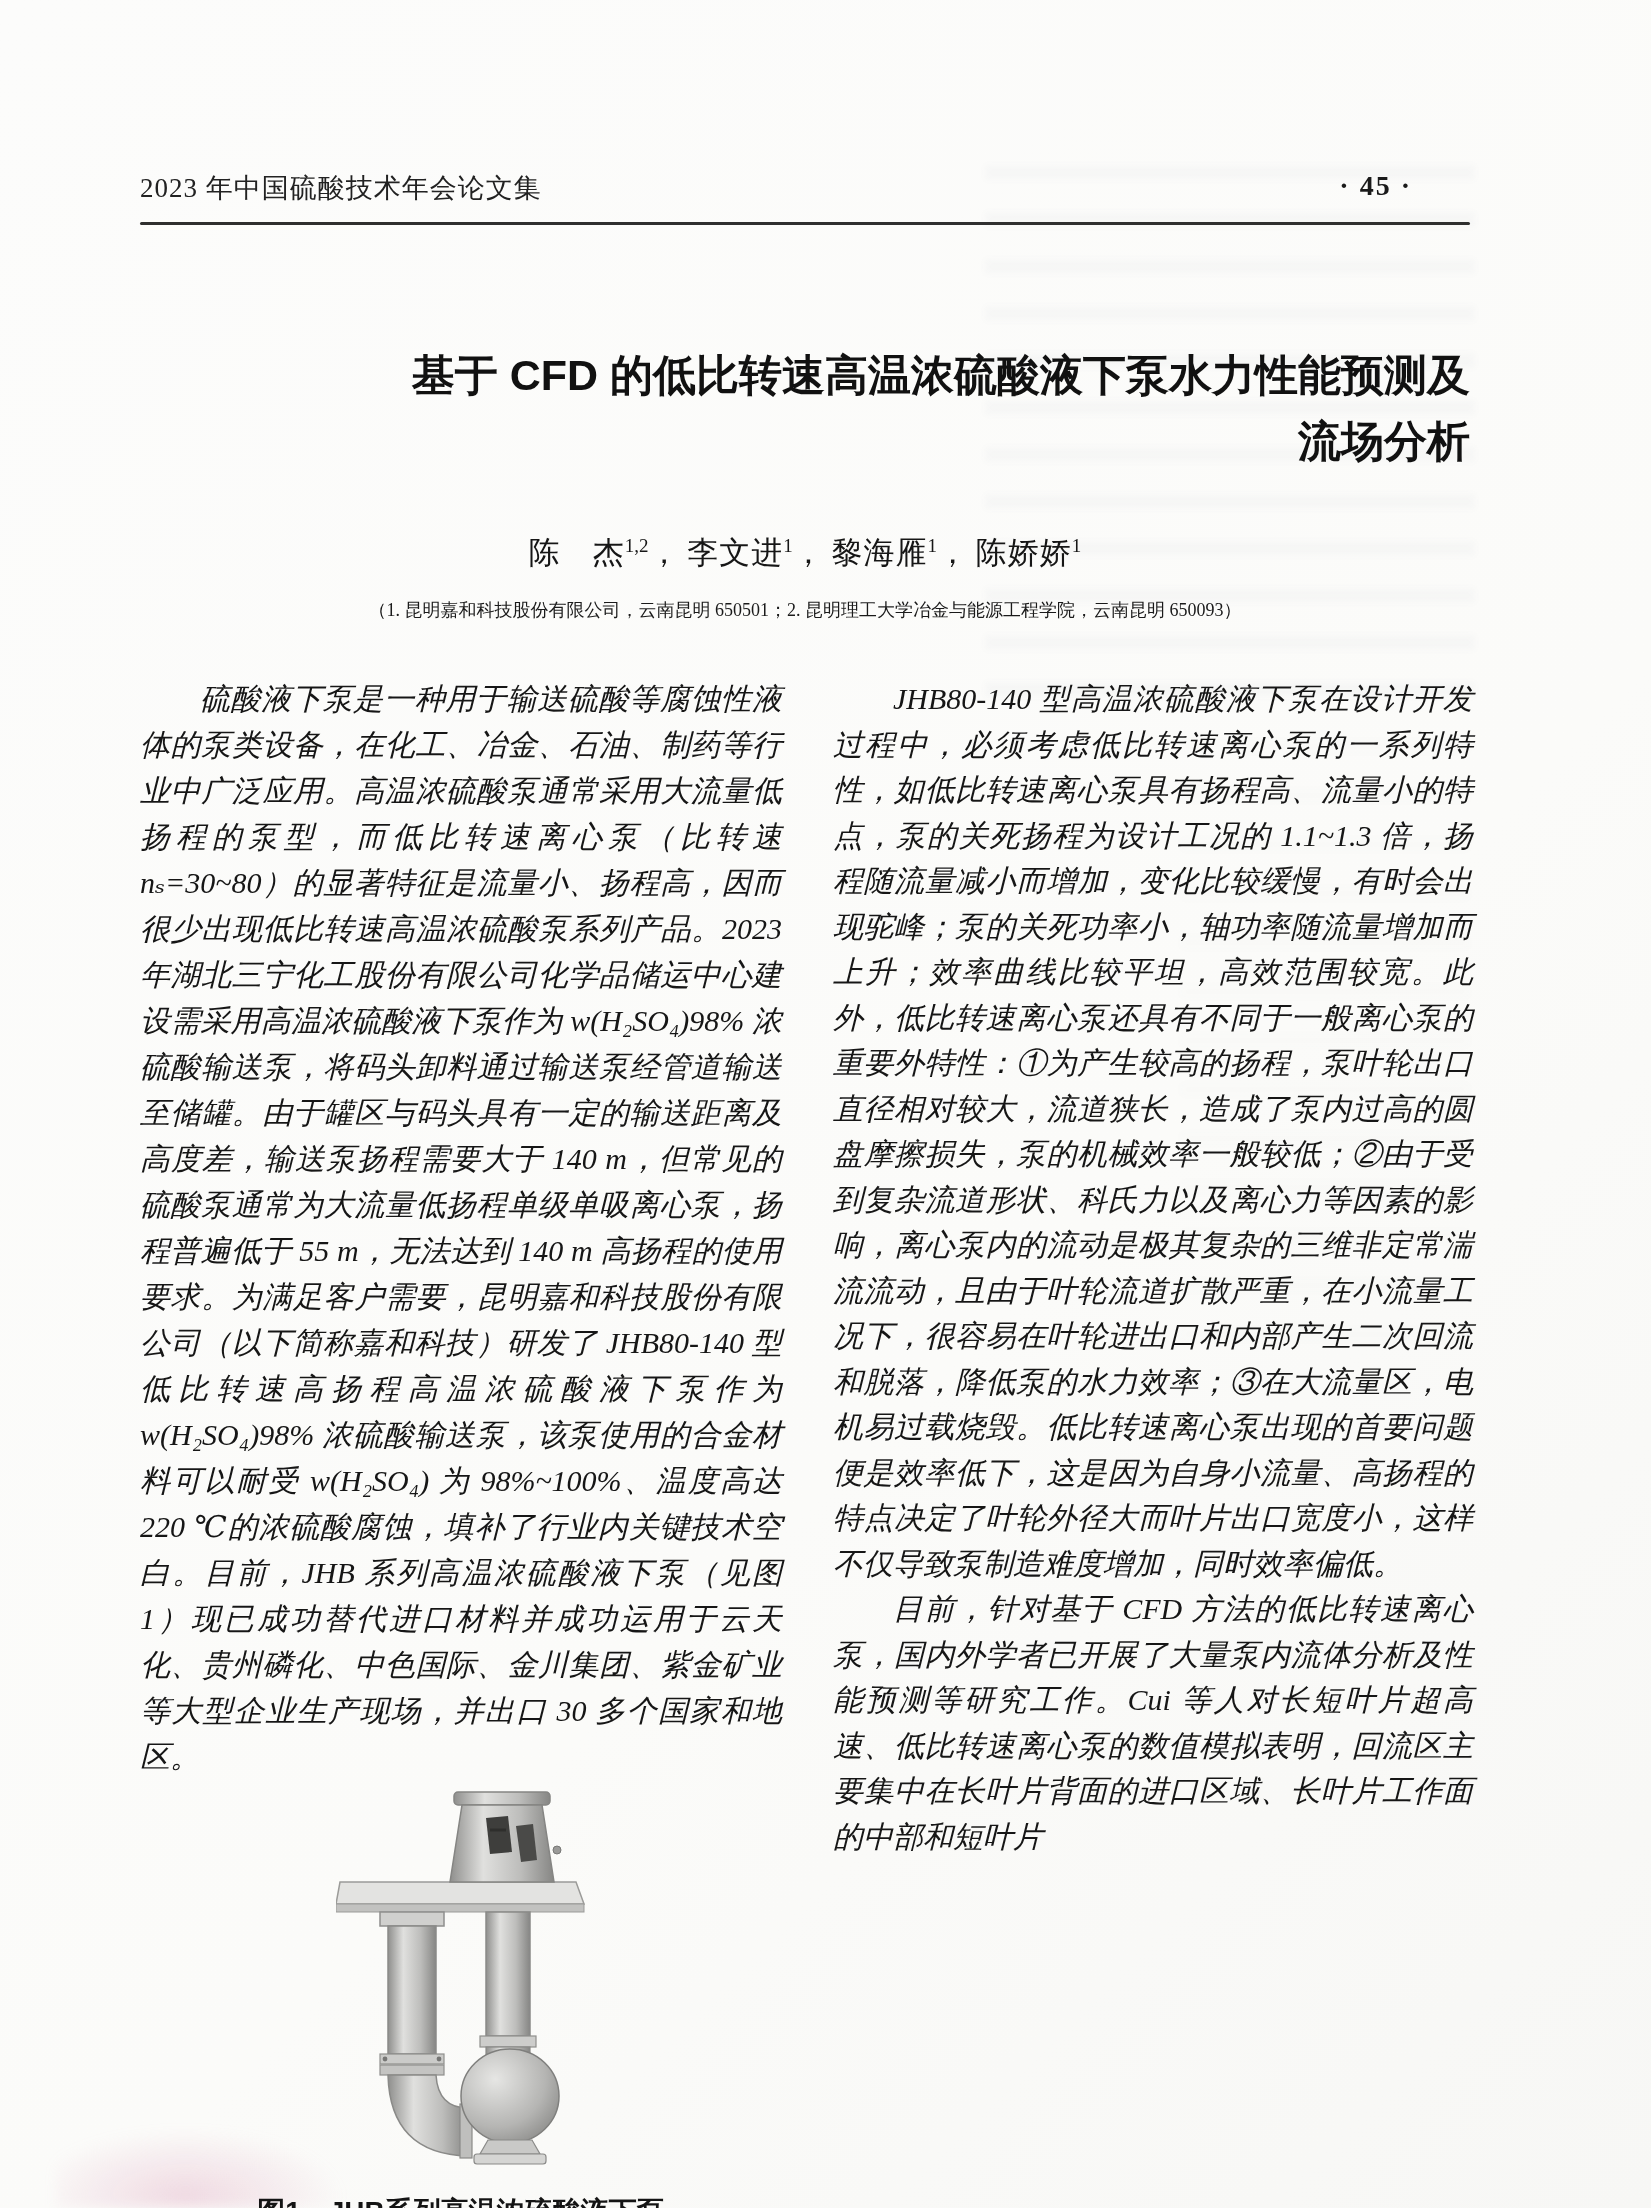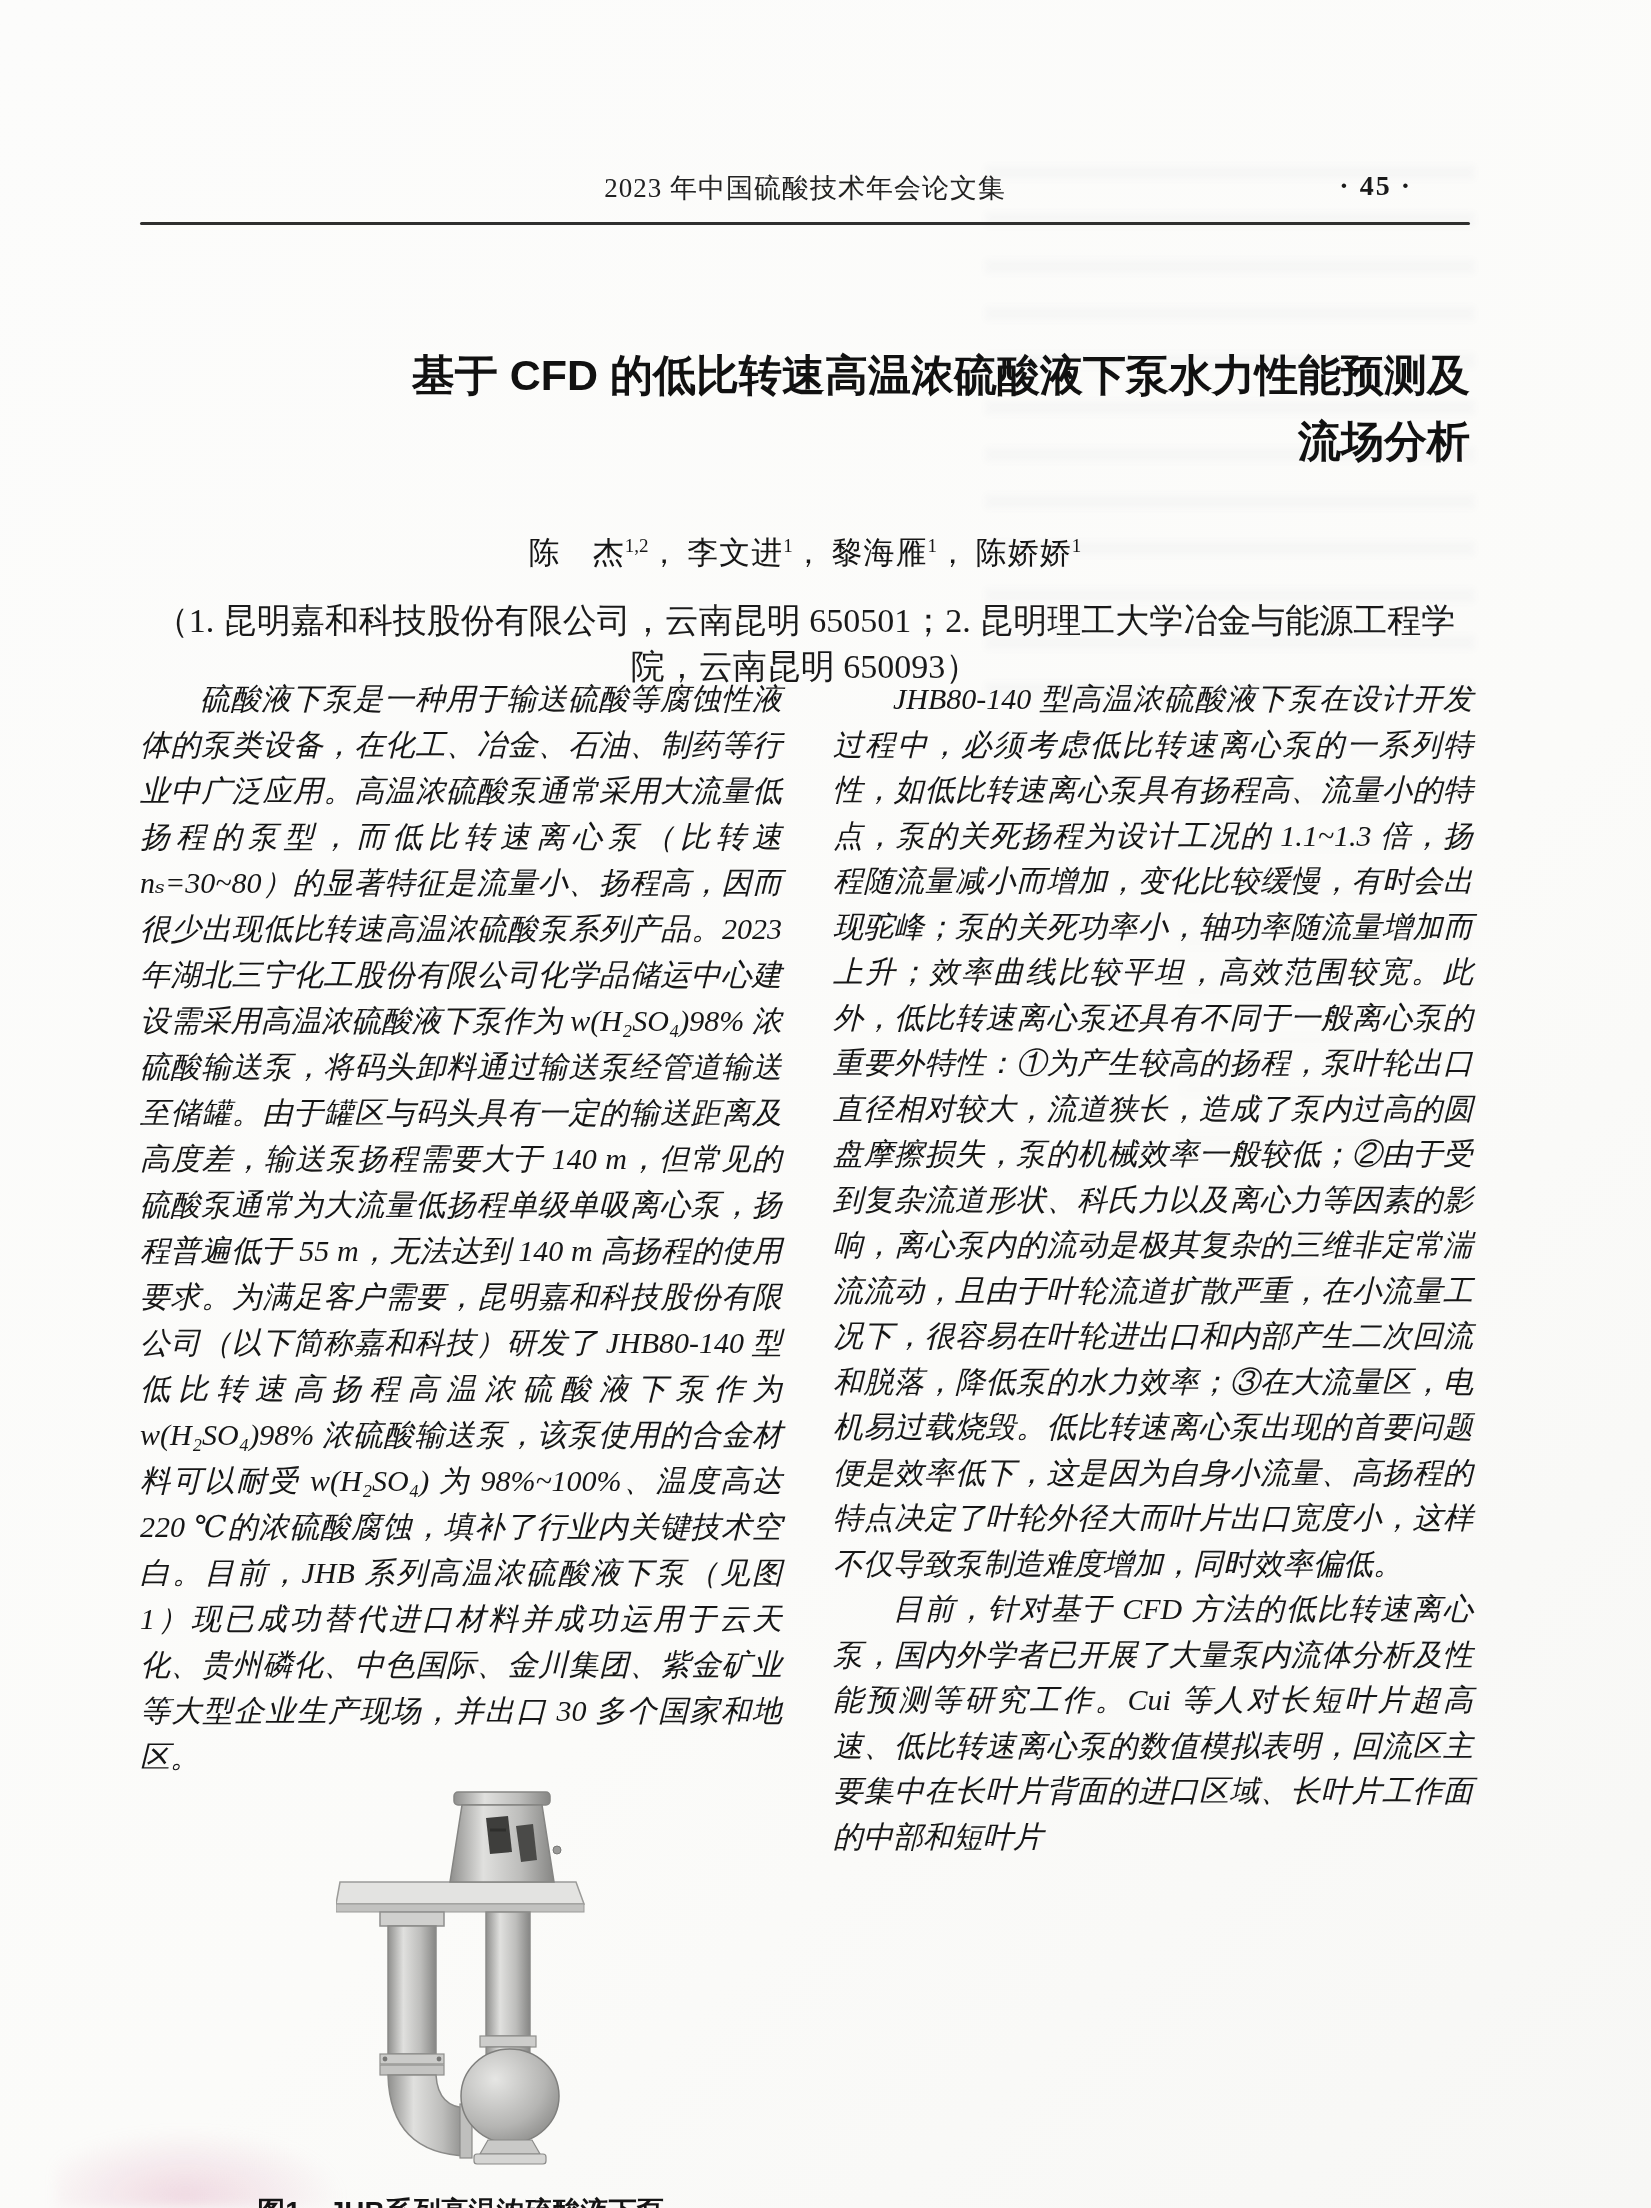--- a/index.html
+++ b/index.html
@@ -28,21 +28,21 @@
   .smudge{
     position:absolute;left:55px;top:2128px;width:290px;height:80px;
     background:radial-gradient(ellipse at 45% 85%, rgba(222,165,190,.38), transparent 70%);
     filter:blur(6px);pointer-events:none;
   }
   .running-head{
     position:absolute;left:140px;top:170px;width:1330px;height:44px;
     font-size:27px;
   }
   .running-title{
-    position:absolute;left:0;right:0;text-align:center;top:0;
+    position:absolute;left:0;right:0;text-align:left;top:0;
     letter-spacing:1px;color:#222;
   }
   .page-no{
     position:absolute;right:58px;top:0;
     font-weight:bold;font-size:28px;color:#1a1a1a;letter-spacing:2px;
   }
   .head-rule{
     position:absolute;left:140px;top:222px;width:1330px;height:3px;
     background:#2f2f2f;border-radius:2px;
   }
@@ -52,21 +52,21 @@
     font-weight:bold;font-size:43px;line-height:66px;color:#111;
   }
   .authors{
     position:absolute;left:140px;top:532px;width:1330px;
     text-align:center;font-size:31px;color:#161616;
   }
   .authors sup{font-size:19px;}
   .author-name{letter-spacing:1px;}
   .affiliation{
     position:absolute;left:140px;top:598px;width:1330px;
-    text-align:center;font-size:34px;color:#1a1a1a;
+    text-align:center;font-size:18px;color:#1a1a1a;
   }
   .col{
     position:absolute;top:676px;
     font-size:30px;line-height:46px;text-align:justify;
     color:#161616;
   }
   .col p{margin:0;text-indent:2em;font-style:italic;}
   .col-left{left:140px;width:642px;}
   .col-right{left:833px;width:640px;line-height:45.5px;}
   .figure-block{

